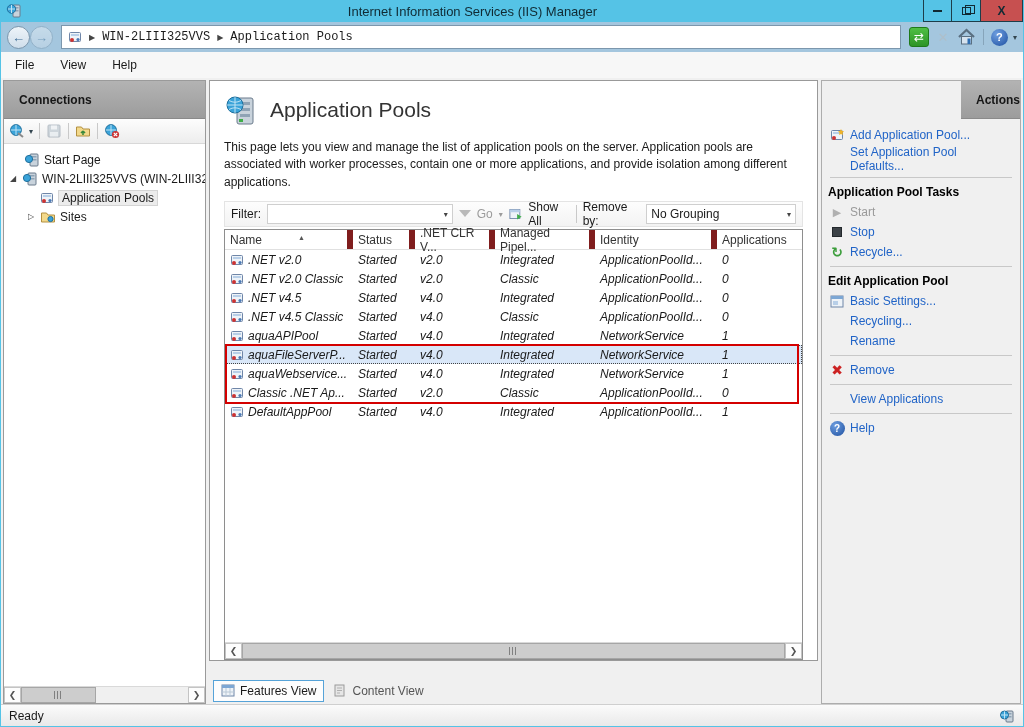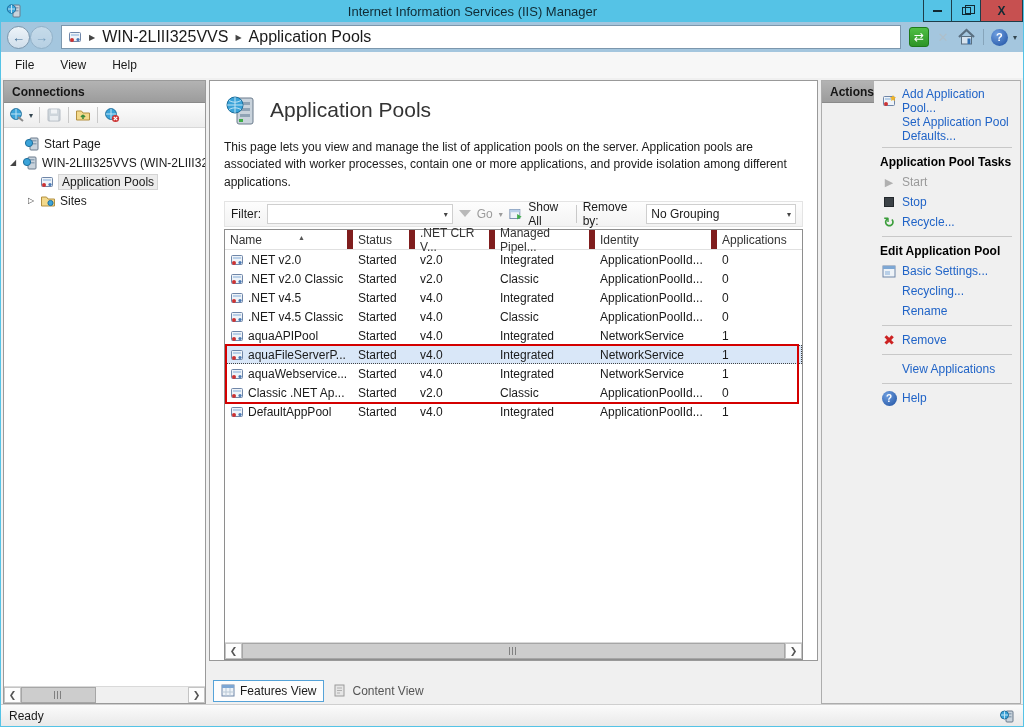--- a/index.html
+++ b/index.html
@@ -24,39 +24,39 @@
 
   
   .addrband { height:30px; background:#a4c6de; display:flex; align-items:center; flex:0 0 auto; padding:0 6px; }
   .navpill { display:flex; align-items:center; margin-right:8px; }
   .nav-circle { width:23px; height:23px; border-radius:50%; border:1px solid #7c97ad;
                 background:linear-gradient(#eef4f9,#cfdeeb); display:flex; align-items:center; justify-content:center;
                 font-size:13px; color:#3f6e96; }
   .nav-circle.disabled { opacity:.45; }
   .breadcrumb-bar { flex:1; height:24px; background:#fff; border:1px solid #7c97ad; display:flex; align-items:center; padding:0 6px; }
   .crumb-sep { font-size:8px; color:#444; margin:0 7px; }
-  .crumb { font-size:16px; color:#1a1a1a; cursor:pointer; }
+  .crumb { font-size:12px; color:#1a1a1a; cursor:pointer;font-family:Liberation Mono, monospace; }
   .addr-icons { display:flex; align-items:center; margin-left:8px; gap:5px; }
   .ico-refresh { width:20px; height:20px; background:linear-gradient(#4fbf44,#2e9427); border:1px solid #1f7a1a; border-radius:3px;
                  color:#fff; font-size:12px; display:flex; align-items:center; justify-content:center; }
   .ico-stopx { width:18px; height:18px; color:#aebfca; font-weight:bold; font-size:13px; display:flex; align-items:center; justify-content:center; }
   .ico-help-circle { width:17px; height:17px; border-radius:50%; background:radial-gradient(circle at 35% 30%, #6f9fe0, #1d4fa0);
                      color:#fff; font-size:11px; font-weight:bold; display:flex; align-items:center; justify-content:center; }
   .caret { font-size:8px; color:#33454f; }
   .addr-sep { width:1px; height:16px; background:#86a4ba; margin:0 2px; }
 
   
   .menubar { height:26px; background:#f7f7f7; display:flex; align-items:center; padding-left:14px; gap:26px; flex:0 0 auto; }
   .menu-item { font-size:12px; cursor:pointer; }
 
   
   .workspace { flex:1; display:flex; min-height:0; padding:2px 2px 0 2px; gap:3px; }
 
-  .panel-header { height:22px; background:linear-gradient(#b3b3b3,#9c9c9c); border-bottom:1px solid #8a8a8a;
-                  display:flex; align-items:center; padding-left:8px; font-weight:bold; color:#161616; flex:0 0 auto; }
+  .panel-header { height:38px; background:linear-gradient(#b3b3b3,#9c9c9c); border-bottom:1px solid #8a8a8a;
+                  display:flex; align-items:center; padding-left:15px; font-weight:bold; color:#161616; flex:0 0 auto; }
 
   
   .conn-panel { width:203px; flex:0 0 auto; background:#fff; border:1px solid #9a9a9a; display:flex; flex-direction:column; }
   .conn-toolbar { height:25px; background:linear-gradient(#fdfdfd,#ededed); border-bottom:1px solid #d8d8d8;
                   display:flex; align-items:center; padding-left:5px; gap:4px; flex:0 0 auto; }
   .tb-sep { width:1px; height:16px; background:#c9c9c9; margin:0 2px; }
   .tree { flex:1; overflow:hidden; padding-top:6px; }
   .tree-row { height:19px; display:flex; align-items:center; gap:4px; cursor:pointer; white-space:nowrap; }
   .tree-row .twisty { width:10px; font-size:8px; color:#444; text-align:center; flex:0 0 auto; }
   .tree-row.selected .lbl-box { background:#ececec; border:1px solid #d4d4d4; padding:0 3px; }
@@ -89,37 +89,37 @@
   .funnel { width:0; height:0; border-left:6px solid transparent; border-right:6px solid transparent; border-top:7px solid #b9b9b9; position:relative; top:-1px;}
   .vbar { width:1px; height:18px; background:#c9c9c9; }
   .showall-ico { width:15px; height:13px; }
 
   
   .listview { margin-top:2px; flex:1; border:1px solid #8e8e8e; display:flex; flex-direction:column; min-height:0; margin-bottom:0; position:relative; }
   .lv-header { height:20px; display:flex; border-bottom:1px solid #e0e0e0; background:#fff; flex:0 0 auto; }
   .lv-hcell { display:flex; align-items:center; padding-left:5px; border-right:6px solid #7f1d1d; color:#333; }
   .sort-arrow { font-size:7px; color:#555; margin-left:32px; position:relative; top:-2px; }
   .lv-body { flex:1; position:relative; overflow:hidden; }
-  .lv-row { height:19px; display:flex; align-items:center; cursor:pointer; }
+  .lv-row { height:19px; display:flex; align-items:center; cursor:pointer;font-style:italic; }
   .lv-row .cell { display:flex; align-items:center; padding-left:5px; height:100%; overflow:hidden; white-space:nowrap; }
   .lv-row.selected { background:#d9e7f8; outline:1px dotted #444; outline-offset:-1px; }
   .c-name { width:128px; gap:4px; } .c-status { width:62px; } .c-clr { width:80px; }
   .c-pipe { width:100px; } .c-ident { width:122px; } .c-apps { flex:1; }
   .pool-ico { width:14px; height:14px; flex:0 0 auto; }
   .red-box { position:absolute; left:0; right:3px; top:94px; height:60px; border:2px solid #d40000; pointer-events:none; }
 
   
   .tabbar { height:27px; display:flex; align-items:center; padding-left:4px; gap:2px; flex:0 0 auto;margin-top:16px; }
   .view-tab { display:flex; align-items:center; gap:5px; padding:3px 7px; cursor:pointer; color:#1a1a1a; }
   .view-tab.active { background:#fdfdfd; border:1px solid #56a3d8; }
   .view-tab.inactive { color:#555; }
   .tab-ico { width:14px; height:13px; }
 
   
-  .actions-panel { width:200px; flex:0 0 auto; background:#f0f0f0; border:1px solid #adadad; display:flex; flex-direction:row; }
+  .actions-panel { width:200px; flex:0 0 auto; background:#f0f0f0; border:1px solid #adadad; display:flex; flex-direction:column;align-items:flex-end; }
   .actions-body { padding:6px 8px 0 6px; overflow:hidden; }
   .act-row { display:flex; align-items:center; min-height:20px; gap:4px; }
   .act-ico { width:18px; flex:0 0 auto; display:flex; align-items:center; justify-content:center; }
   .act-link { color:#2164c7; cursor:pointer; }
   .act-head { font-weight:bold; color:#000; padding-left:22px; }
   .act-disabled { color:#9a9a9a; }
   .act-sep { border-top:1px solid #c8c8c8; margin:4px 0 4px 2px; }
   .play-glyph { color:#b0b0b0; font-size:11px; }
   .stop-glyph { width:10px; height:10px; background:#3c4247; border:1px solid #23282c; }
   .recycle-glyph { color:#3c9e3c; font-size:14px; font-weight:bold; }

